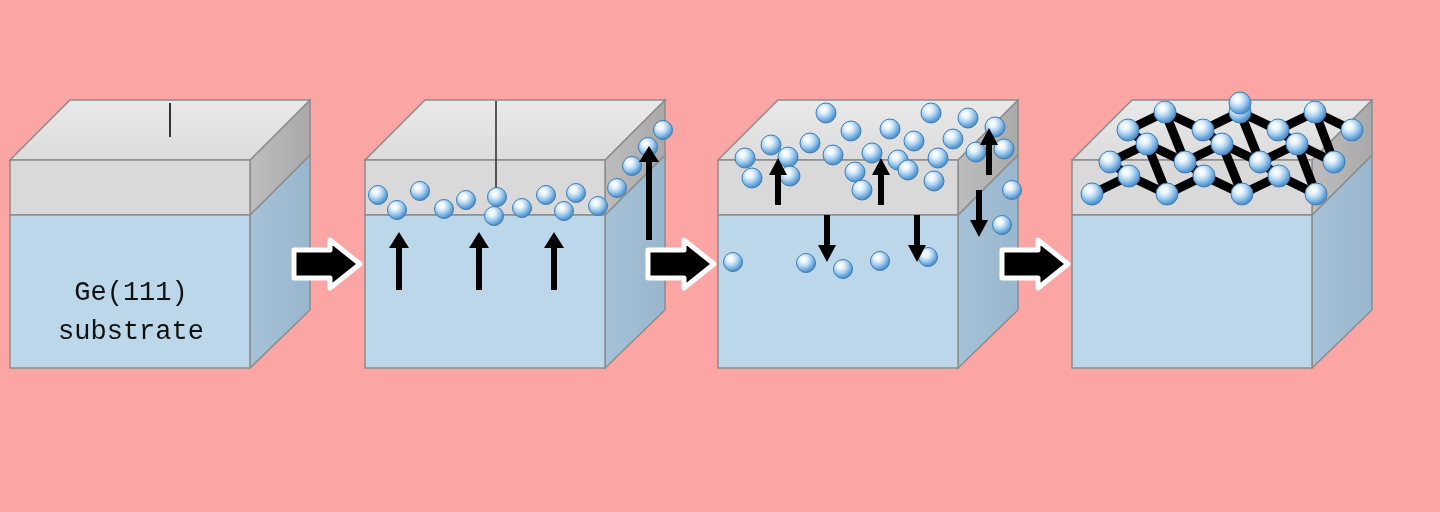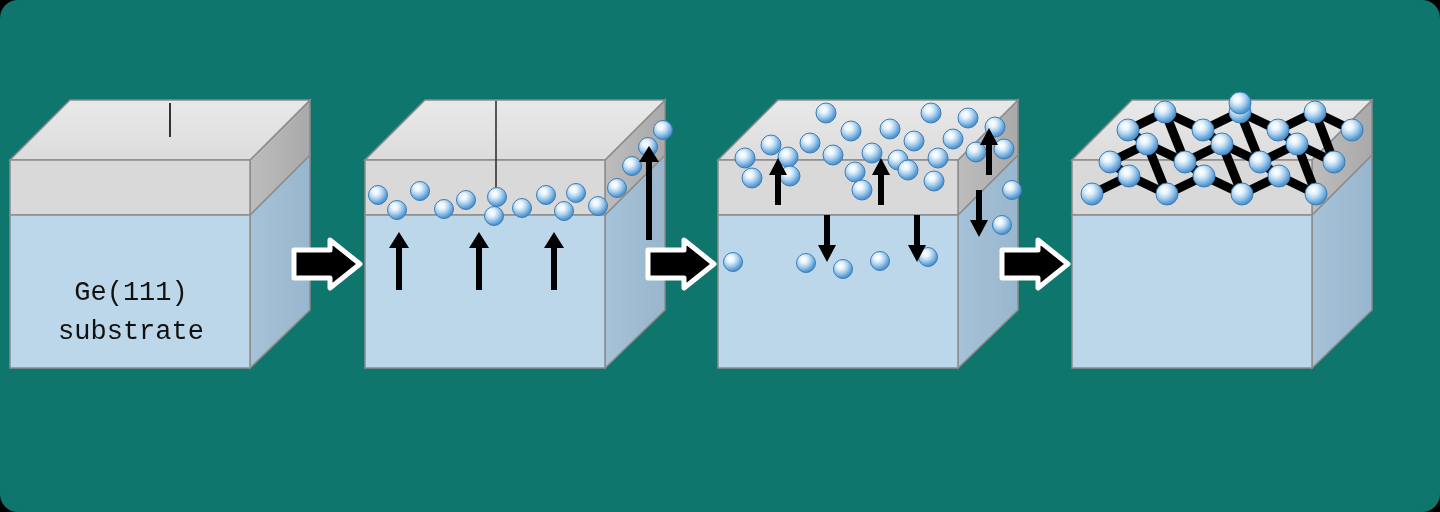--- a/index.html
+++ b/index.html
@@ -10,22 +10,21 @@
   body {
     width: 1440px;
     height: 512px;
     overflow: hidden;
     font-family: "Liberation Mono", "DejaVu Sans Mono", monospace;
   }
   #stage {
     position: relative;
     width: 1440px;
     height: 512px;
-    background: #0f766e;
-    border-radius: 18px;
+    background: #fca5a5;
   }
   .panel {
     position: absolute;
     top: 0;
     left: 0;
     width: 1440px;
     height: 512px;
     pointer-events: none;
   }
   .caption-line {

